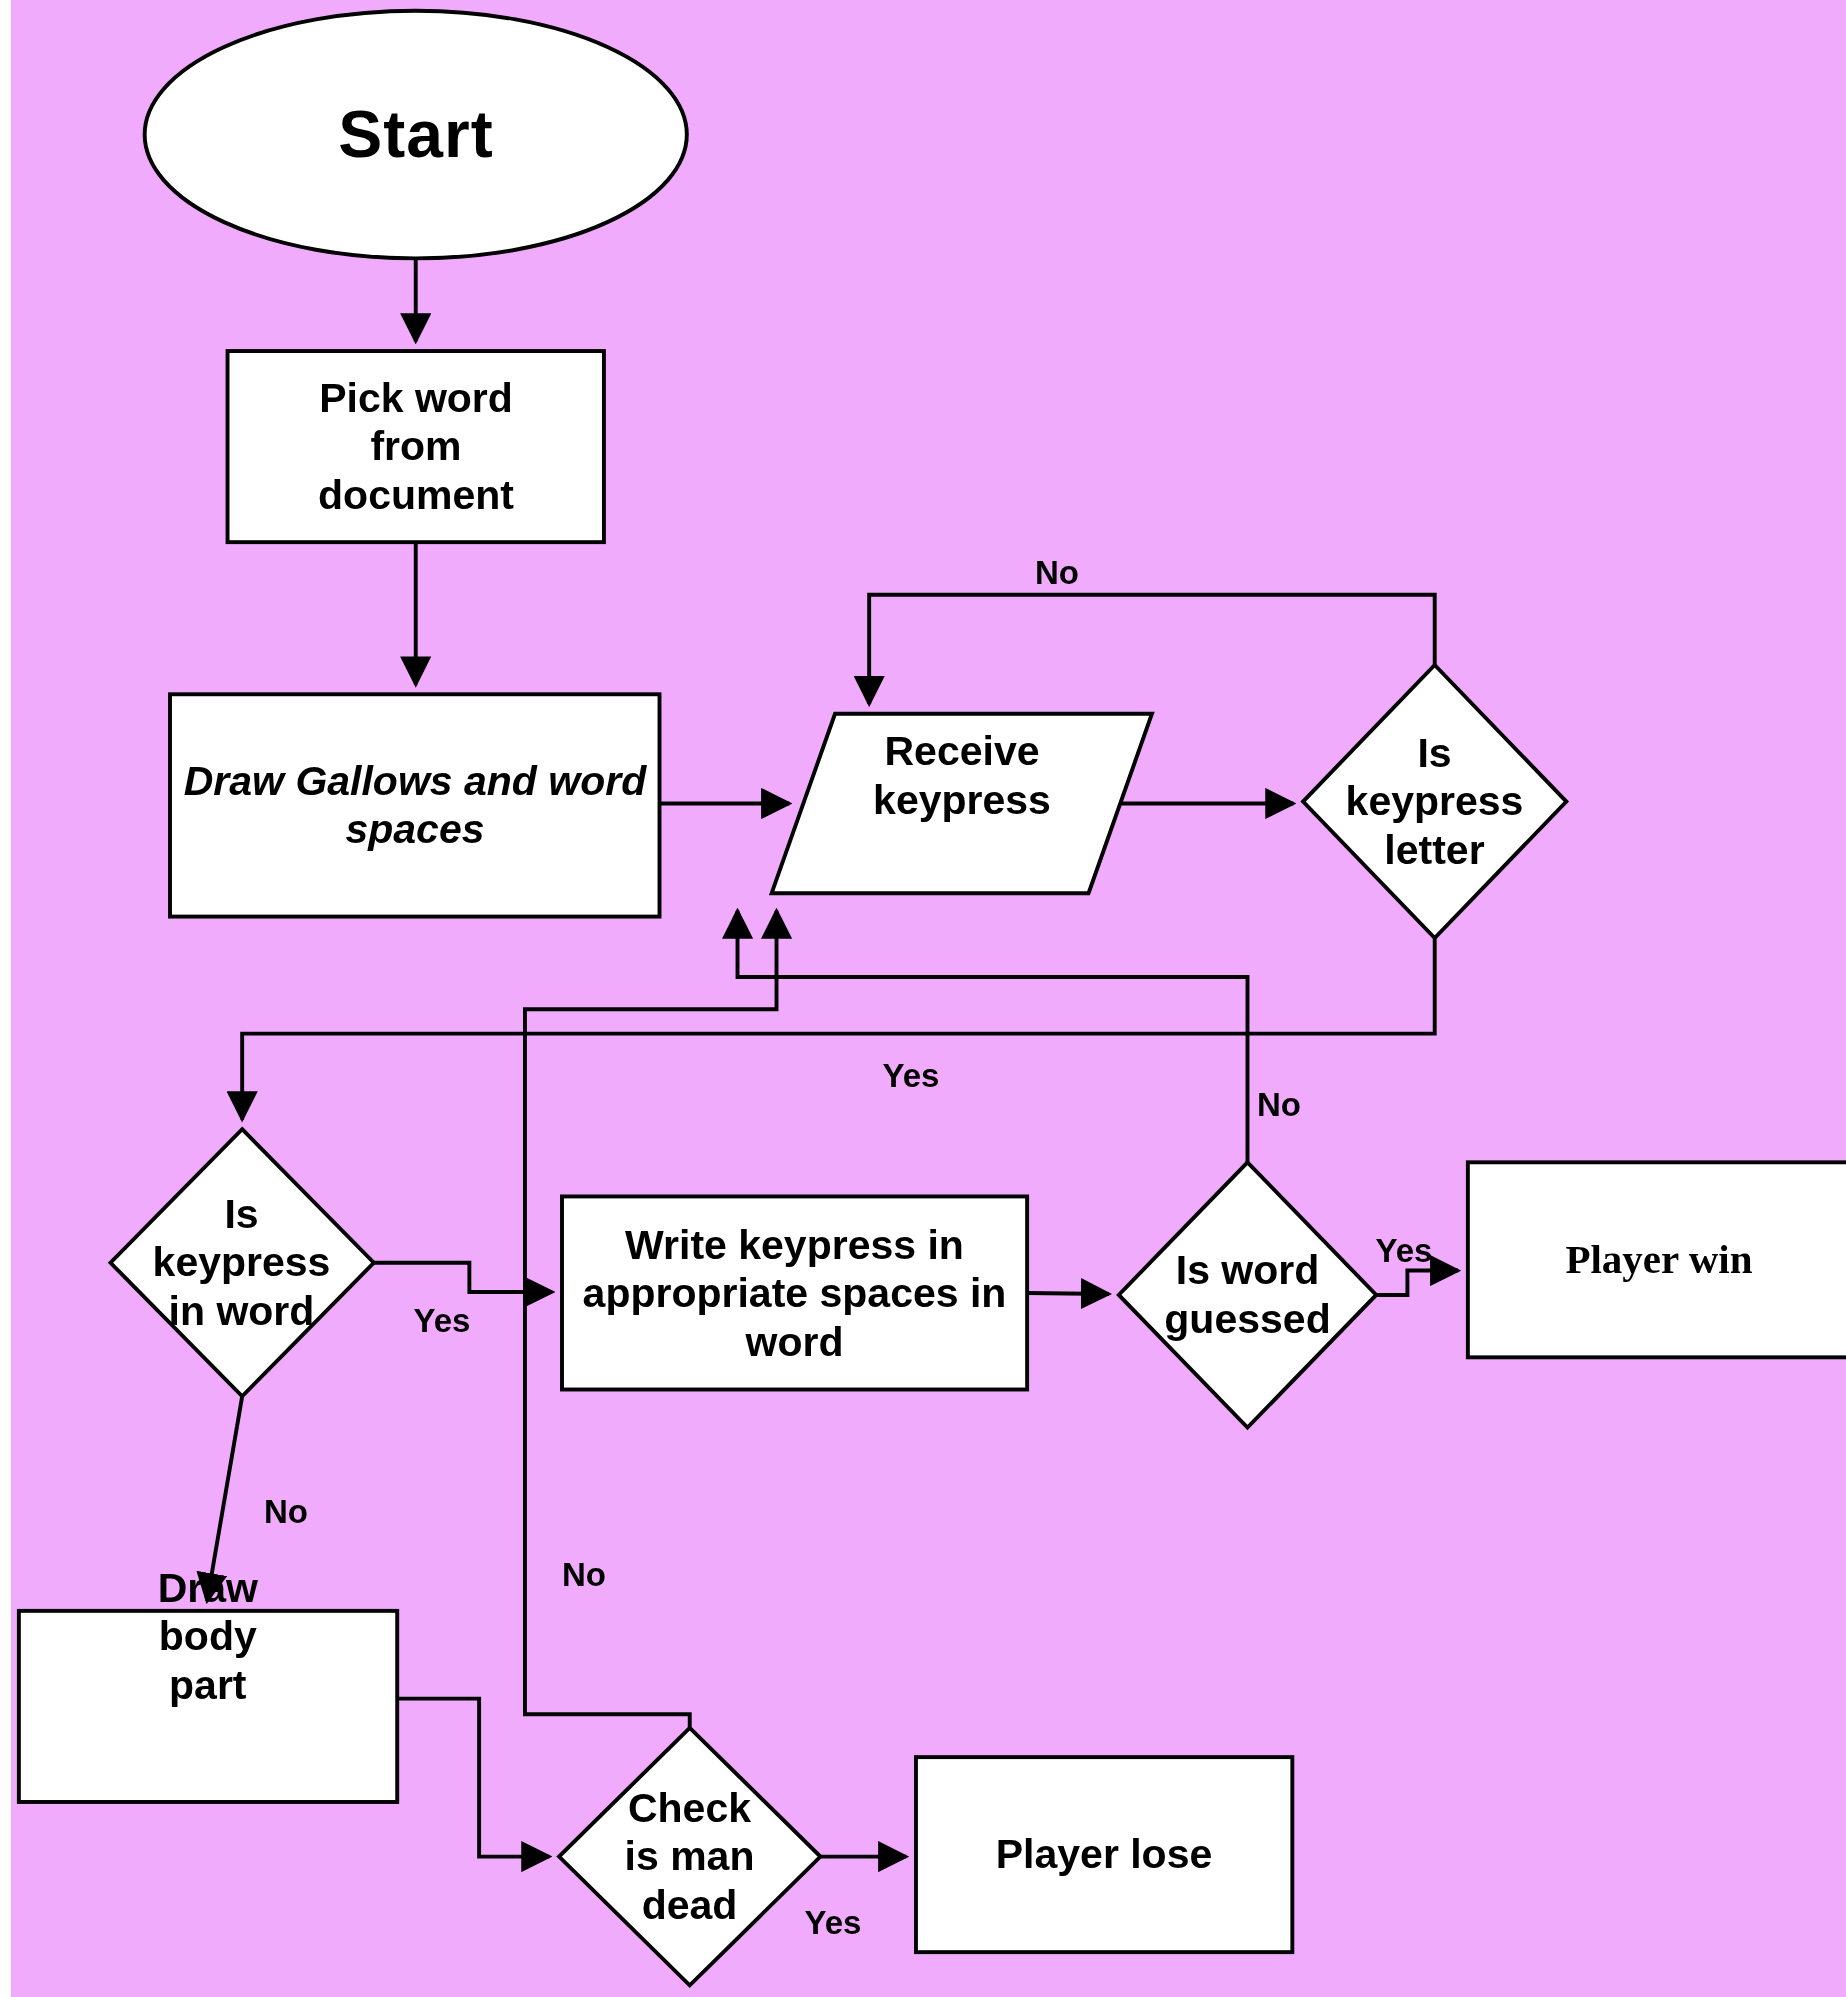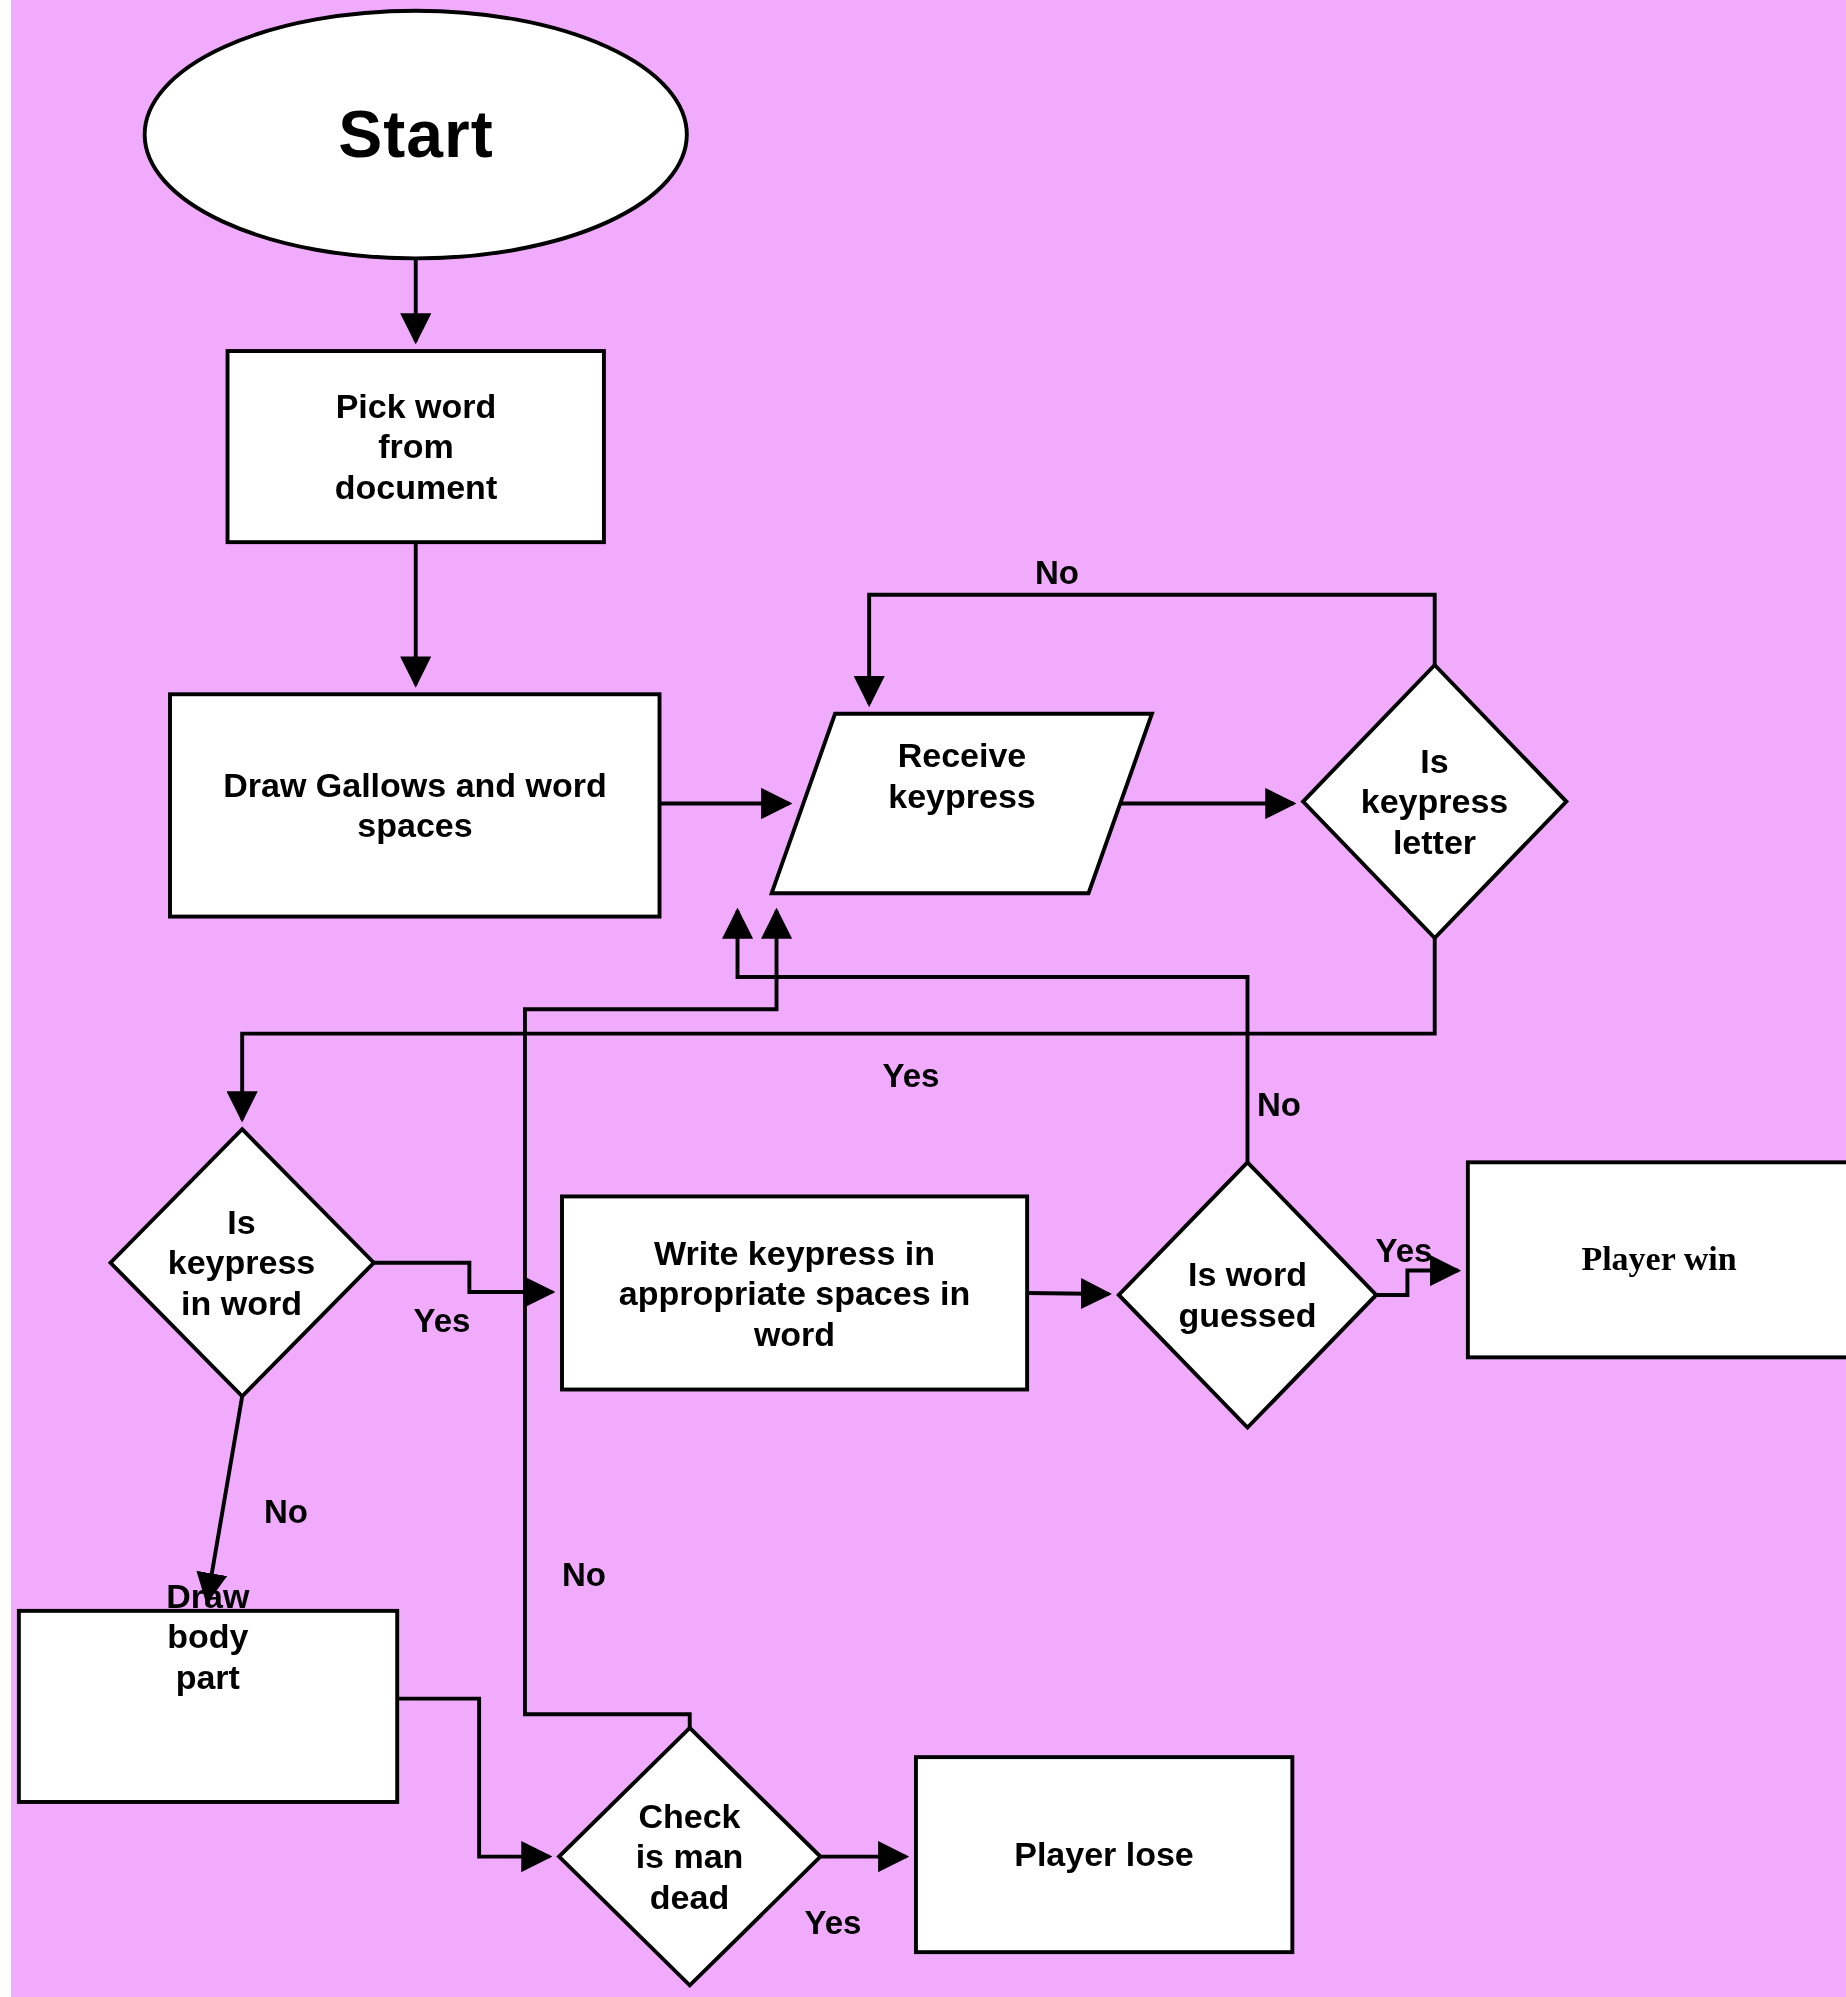--- a/index.html
+++ b/index.html
@@ -16,21 +16,21 @@
   .canvas svg { position: absolute; left: 0; top: 0; }
   .edge { fill: none; stroke: #000; stroke-width: 4; }
   .shape { fill: #ffffff; stroke: #000; stroke-width: 4; }
   .node-label {
     position: absolute;
     display: flex;
     align-items: center;
     justify-content: center;
     text-align: center;
     white-space: pre-line;
-    font-size: 34px;
+    font-size: 41px;
     font-weight: 700;
     line-height: 1.18;
     color: #000;
     pointer-events: none;
   }
   .start-label { font-size: 66px; font-weight: 700; letter-spacing: 1px; }
   .edge-label {
     position: absolute;
     transform: translate(-50%, -50%);
     font-size: 33px;
@@ -80,21 +80,21 @@
     <polygon class="shape" points="696,1772 830,1904 696,2036 562,1904"></polygon>
     <rect class="shape" x="928" y="1802" width="386" height="200"></rect>
   </svg>
 
   <div class="node-label start-label" style="left:134px; top:10.7px; width:542px; height:248px;">Start</div>
 
   <div class="node-label" style="left:217px; top:351px; width:376px; height:191px;">Pick word
 from
 document</div>
 
-  <div class="node-label" style="left:159px; top:694px; width:490px; height:222px;">Draw Gallows and word
+  <div class="node-label" style="left:159px; top:694px; width:490px; height:222px;font-style:italic;">Draw Gallows and word
 spaces</div>
 
   <div class="node-label" style="left:785px; top:686px; width:332px; height:179px;">Receive
 keypress</div>
 
   <div class="node-label" style="left:1292px; top:665px; width:263px; height:273px;">Is
 keypress
 letter</div>
 
   <div class="node-label" style="left:99px; top:1129px; width:263px; height:267px;">Is

